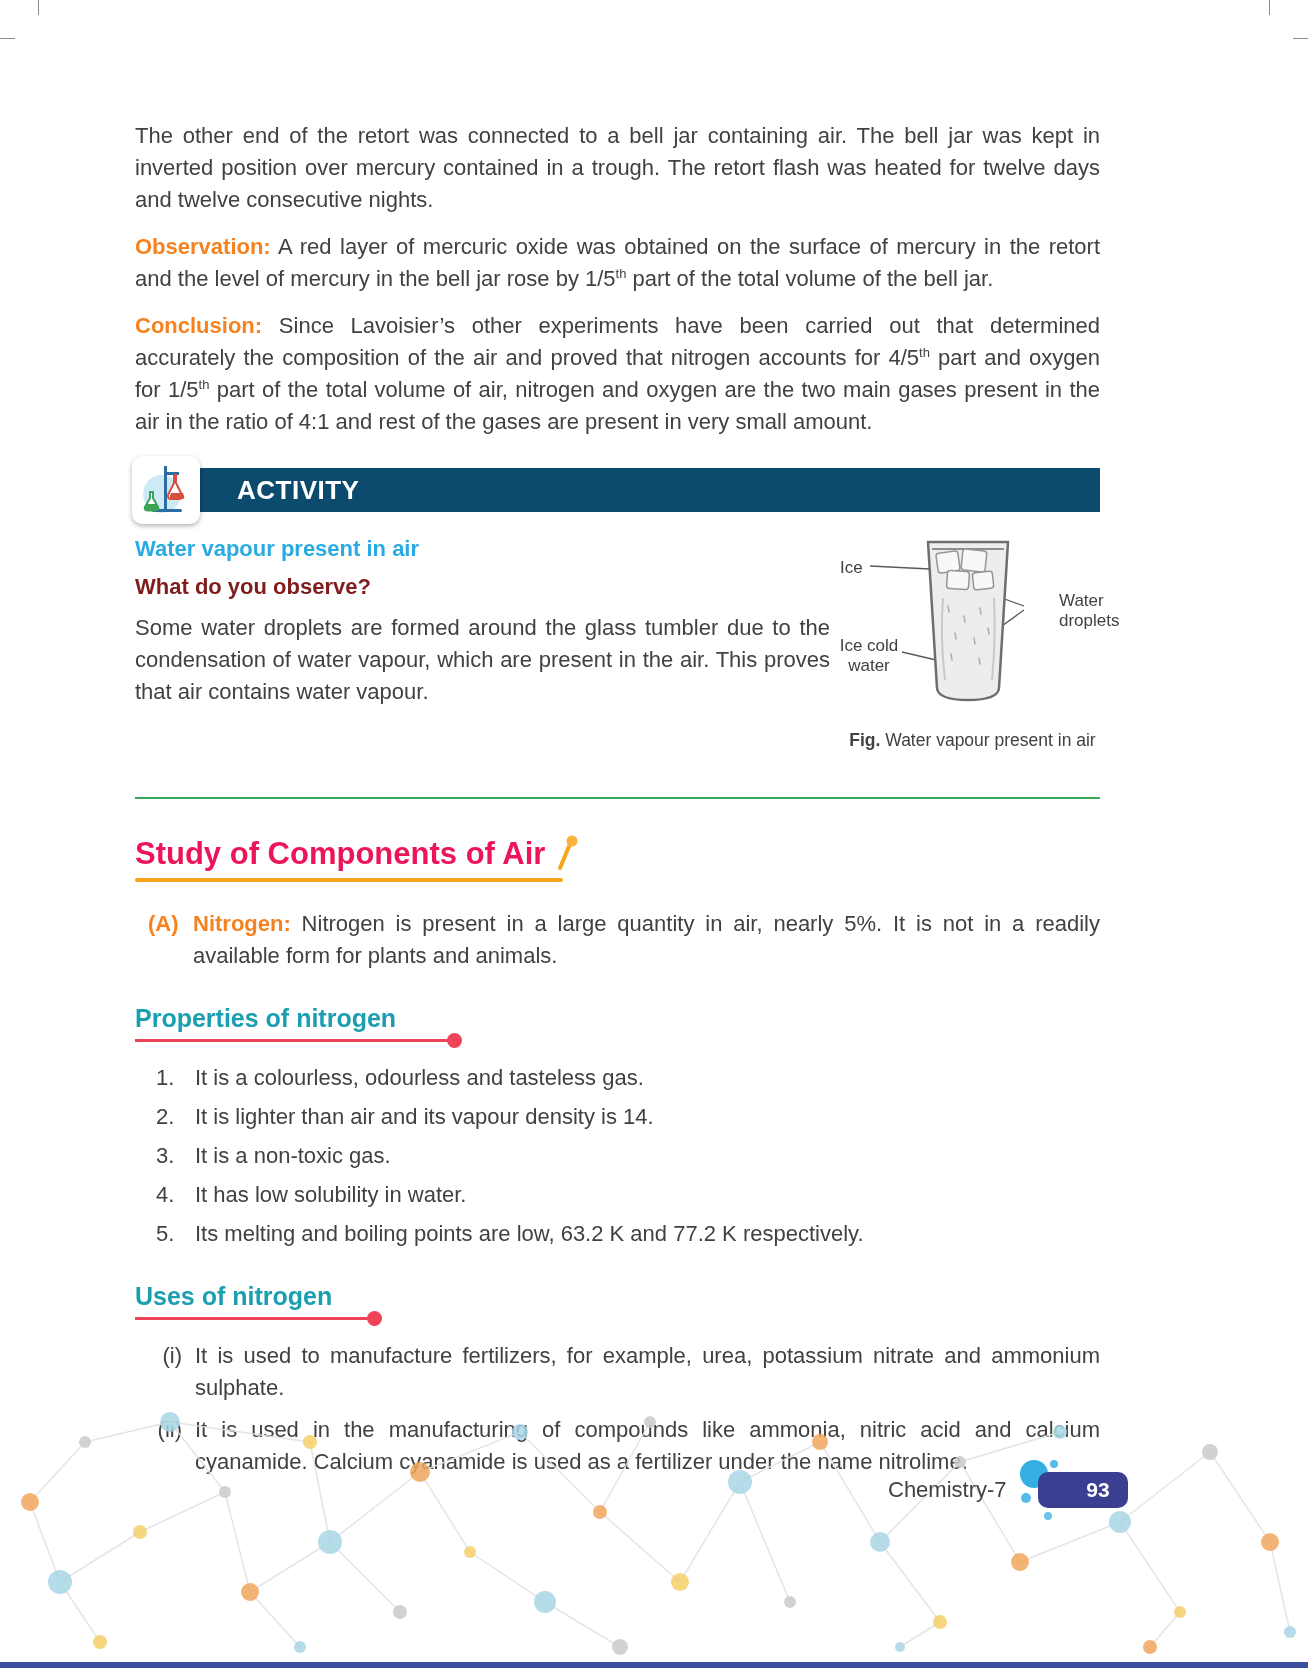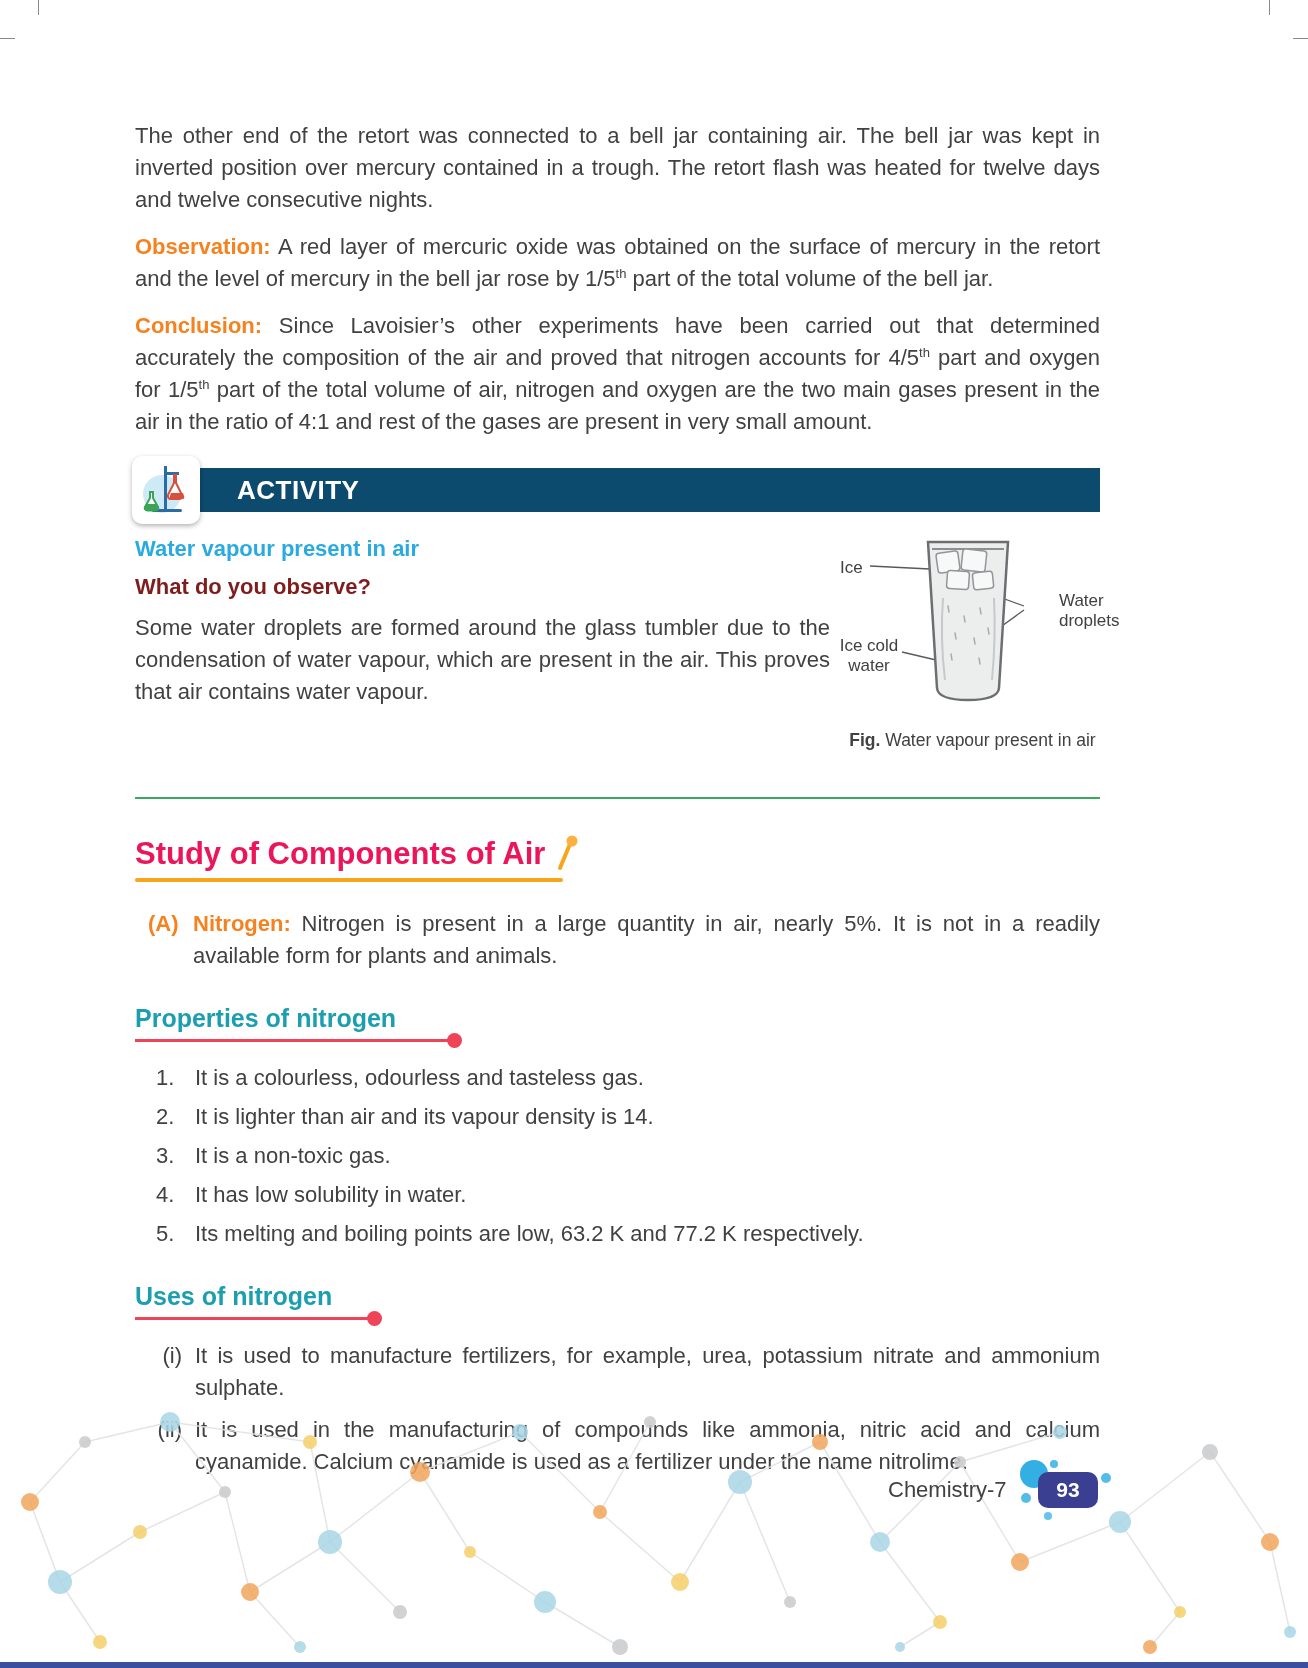--- a/index.html
+++ b/index.html
@@ -62,21 +62,21 @@
   .li-roman{width:60px;padding-right:13px;box-sizing:border-box;text-align:right;flex:none;}
   .li-text{flex:1;text-align:justify;}
   ol.roman li{margin-bottom:10px;}
 
   
   .molecules{position:absolute;left:0;bottom:6px;width:1308px;height:280px;pointer-events:none;}
   .footer-book{position:absolute;left:888px;top:1477px;font-size:22px;color:#414042;}
   .badge{position:absolute;left:1018px;top:1458px;width:100px;height:64px;}
   .badge .splash{position:absolute;left:0;top:0;}
   .badge .rect{position:absolute;left:20px;top:14px;width:60px;height:36px;background:#3B3F91;border-radius:10px;
-    color:#fff;font-weight:bold;font-size:21px;display:flex;align-items:center;justify-content:center;}
+    color:#fff;font-weight:bold;font-size:21px;display:flex;align-items:center;justify-content:center;padding-left:30px;}
   .bottom-strip{position:absolute;left:0;bottom:0;width:100%;height:6px;background:#3B4FA0;}
 </style>
 </head>
 <body>
 
 <div>
 
   <div class="crop tl-v"></div>
   <div class="crop tl-h"></div>
   <div class="crop tr-v"></div>

